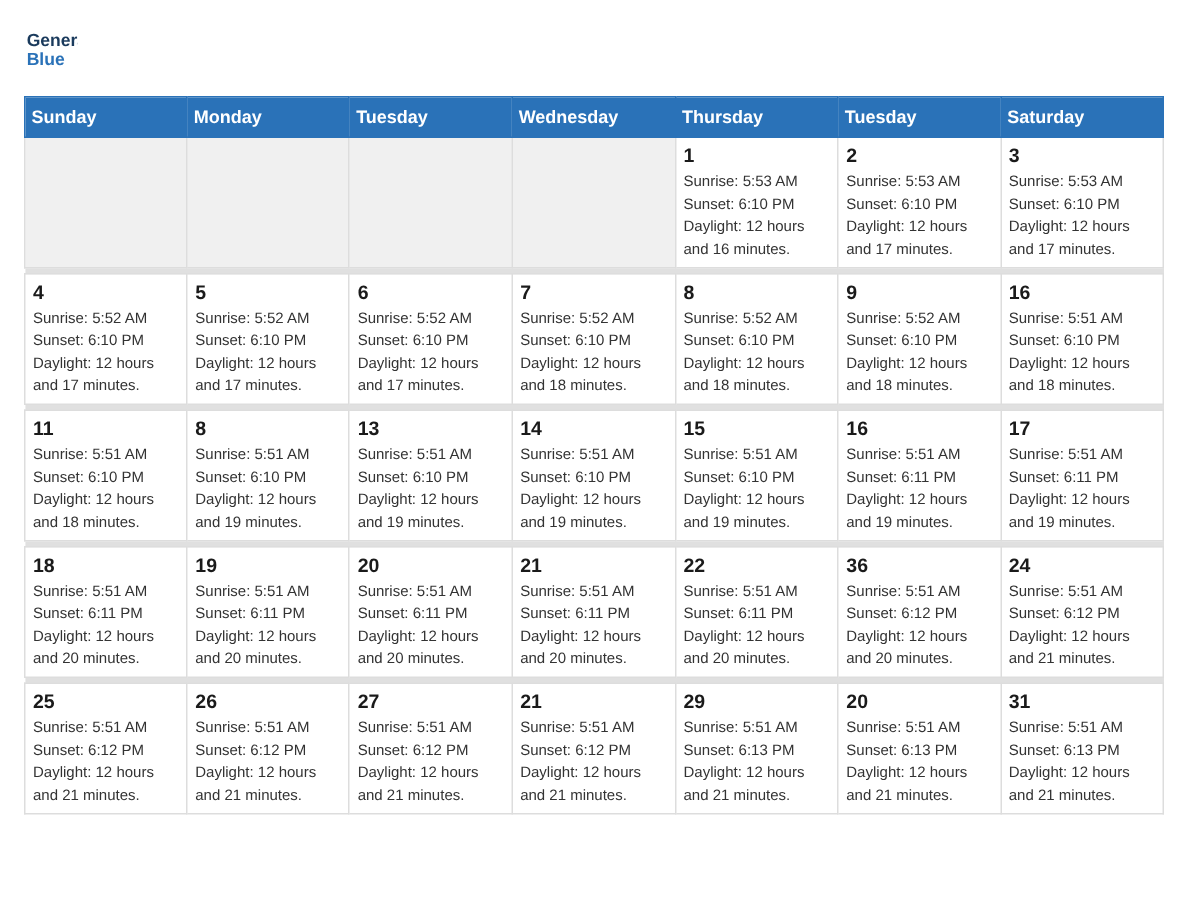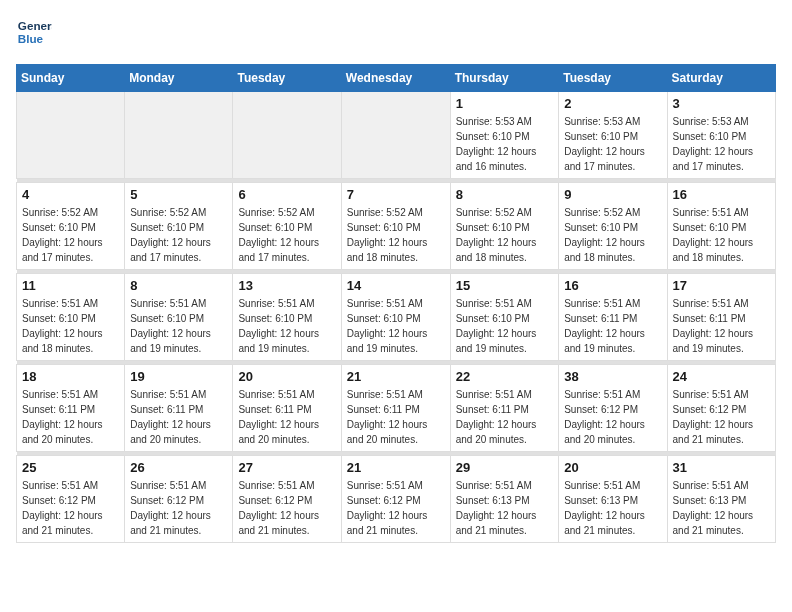--- a/index.html
+++ b/index.html
@@ -286,21 +286,21 @@
 and 20 minutes.</div>
         </td>
         <td>
           <div class="day-num">22</div>
           <div class="day-info" style="white-space: pre-line;">Sunrise: 5:51 AM
 Sunset: 6:11 PM
 Daylight: 12 hours
 and 20 minutes.</div>
         </td>
         <td>
-          <div class="day-num">38</div>
+          <div class="day-num">36</div>
           <div class="day-info" style="white-space: pre-line;">Sunrise: 5:51 AM
 Sunset: 6:12 PM
 Daylight: 12 hours
 and 20 minutes.</div>
         </td>
         <td>
           <div class="day-num">24</div>
           <div class="day-info" style="white-space: pre-line;">Sunrise: 5:51 AM
 Sunset: 6:12 PM
 Daylight: 12 hours

